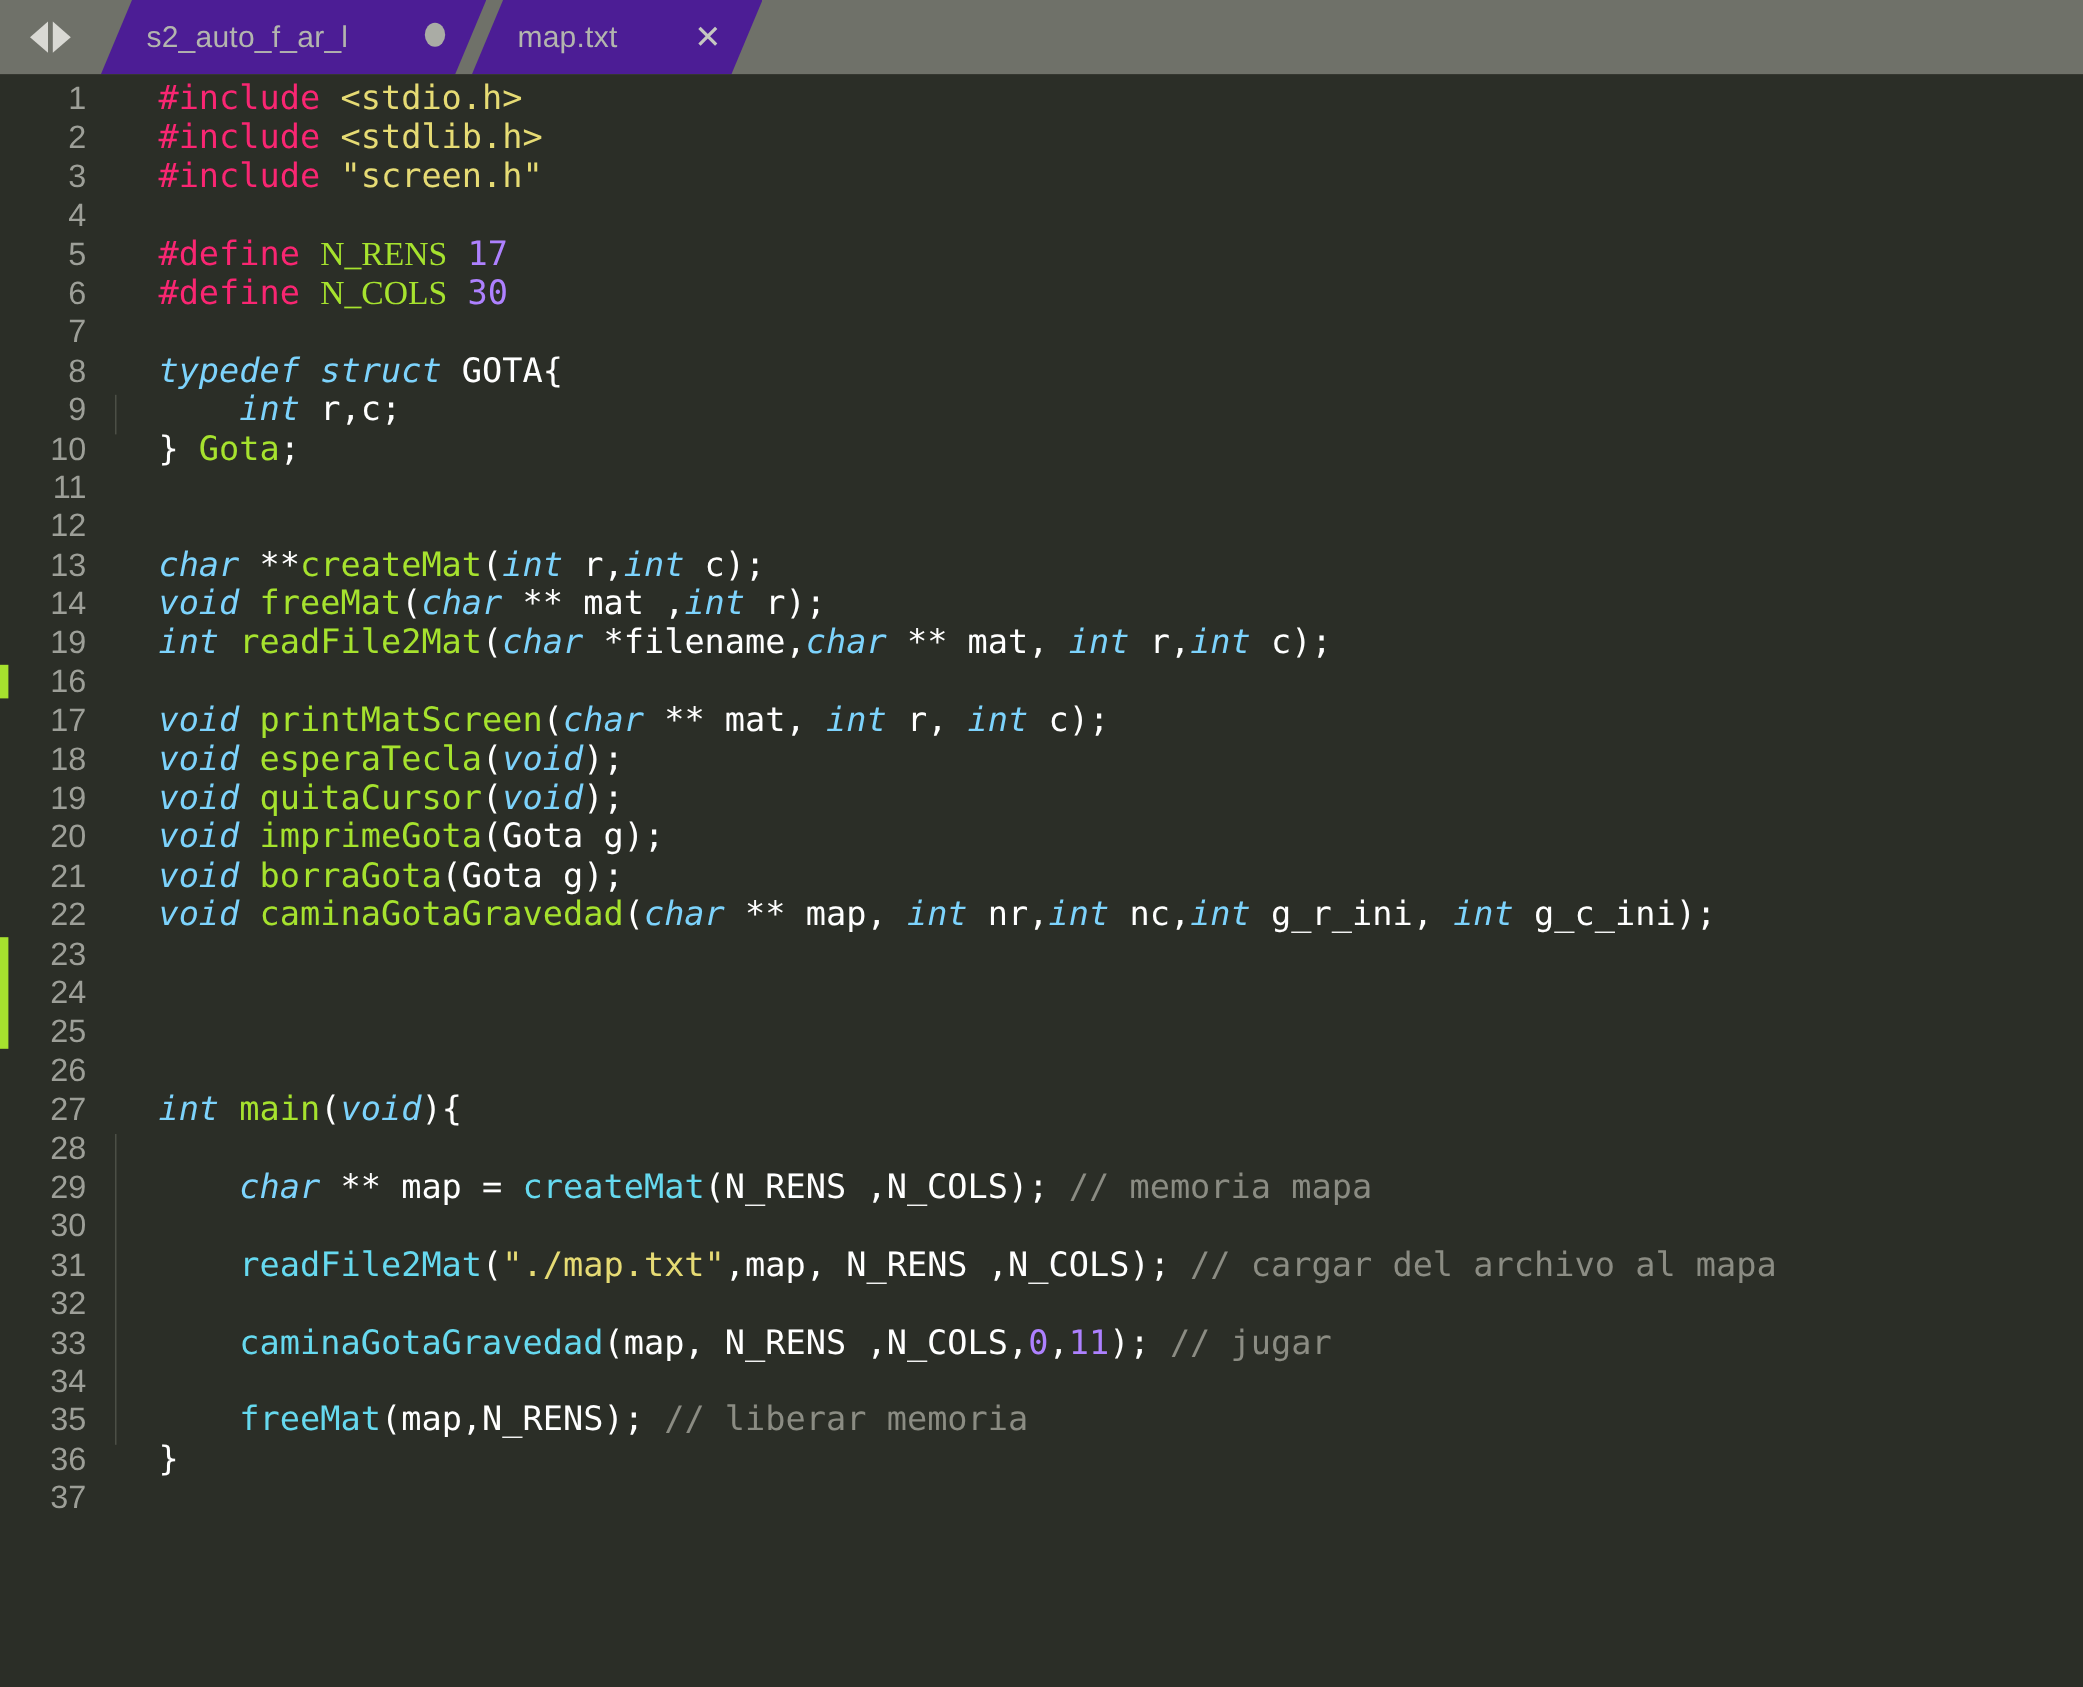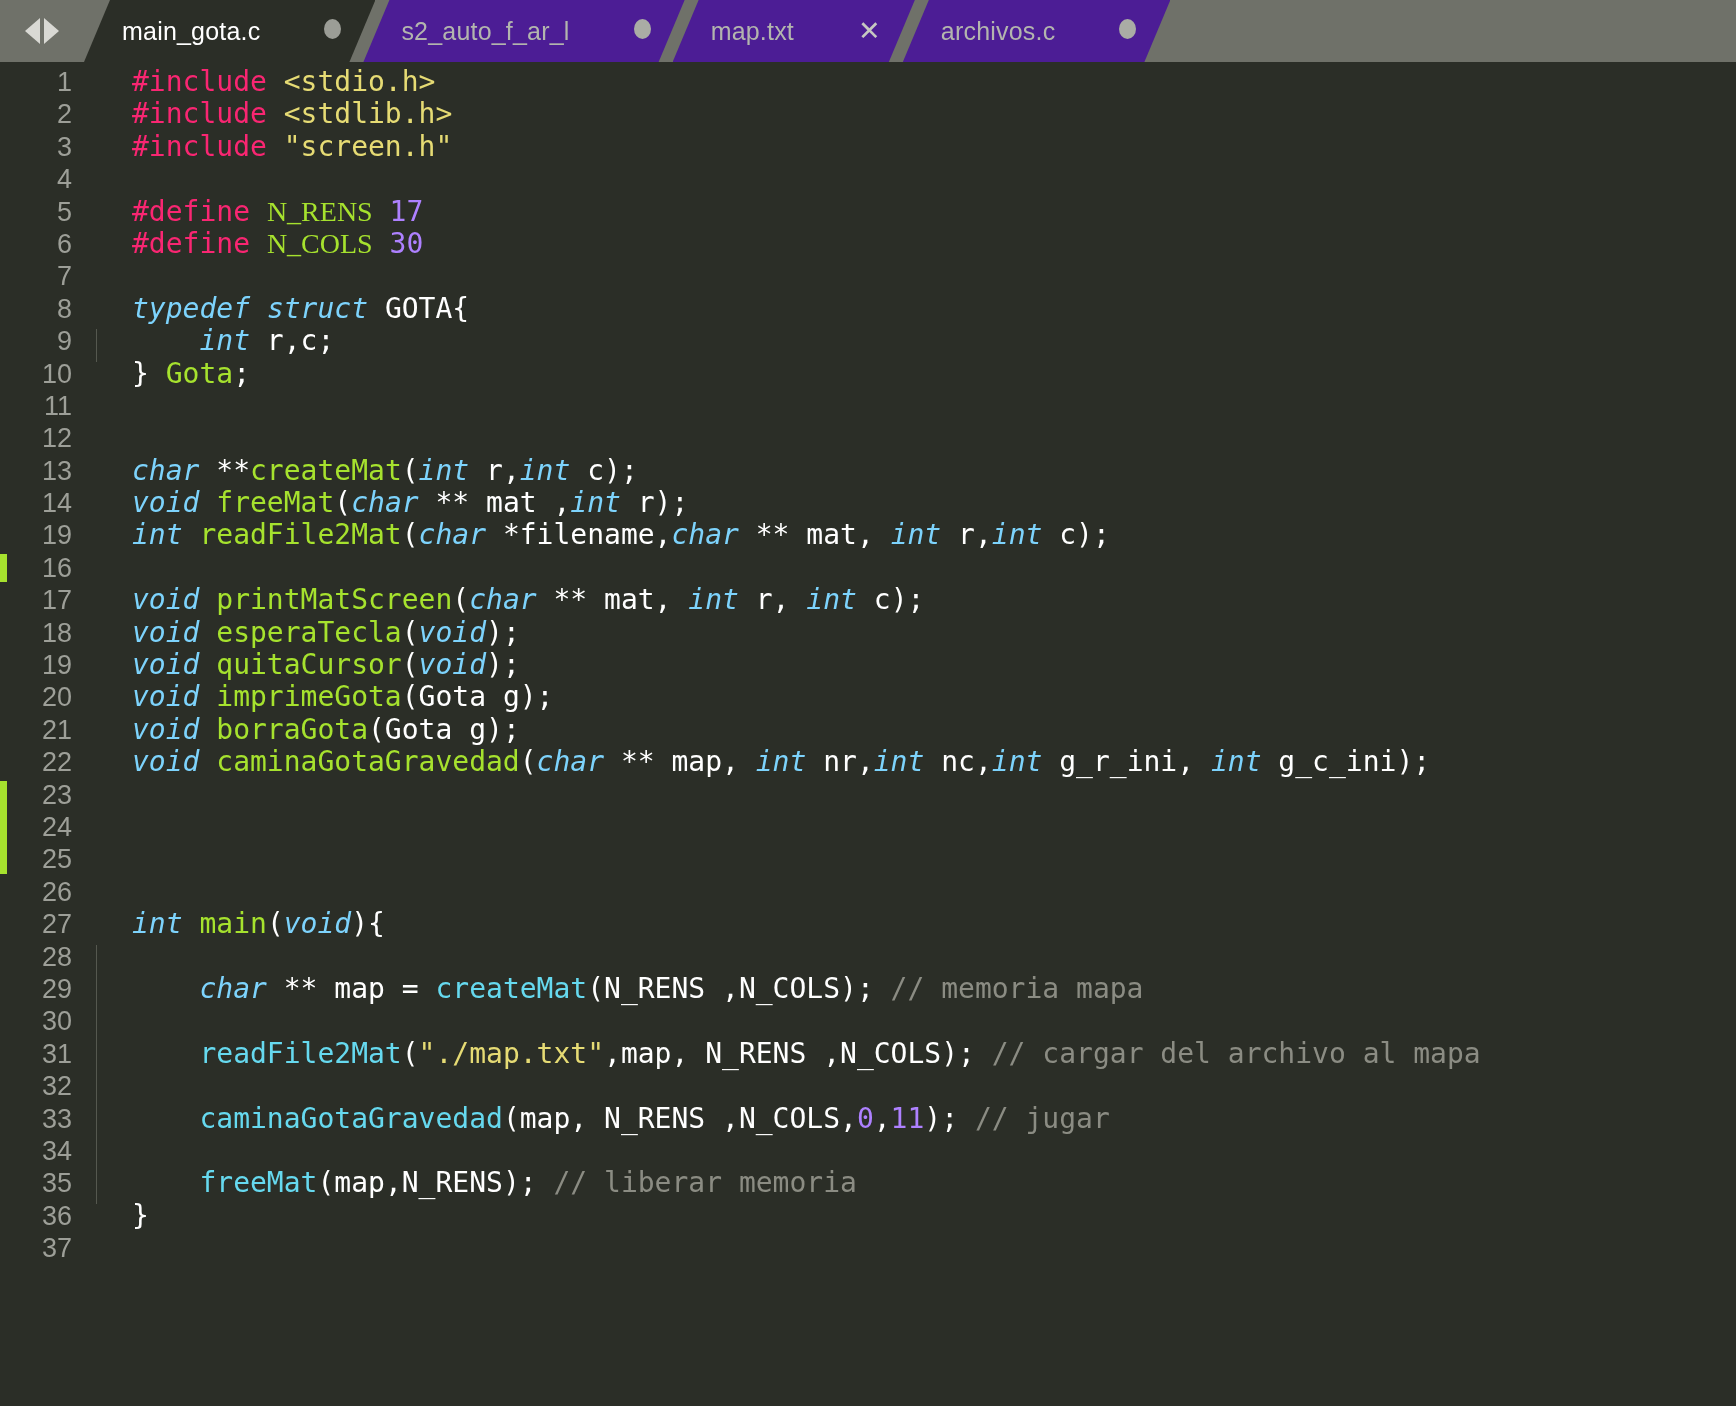--- a/index.html
+++ b/index.html
@@ -150,35 +150,27 @@
 </style>
 </head>
 <body>
 
 <div id="tabbar">
   <div id="nav-arrows">
     <span class="arrow left"></span>
     <span class="arrow right"></span>
   </div>
   <div id="tabs-container" style="display:flex;align-items:flex-end;">
-      <div class="tab active">
-        <span class="tab-label">main_gota.c</span>
-        <span class="tab-mark"><span class="dot-mark"></span></span>
-      </div>
       <div class="tab inactive">
         <span class="tab-label">s2_auto_f_ar_l</span>
         <span class="tab-mark"><span class="dot-mark"></span></span>
       </div>
       <div class="tab inactive">
         <span class="tab-label">map.txt</span>
         <span class="tab-mark"><span class="close-mark">✕</span></span>
-      </div>
-      <div class="tab inactive">
-        <span class="tab-label">archivos.c</span>
-        <span class="tab-mark"><span class="dot-mark"></span></span>
       </div>
     </div>
 </div>
 
 <div id="editor">
   <div id="markers">
       <div class="marker" style="top: 492px; height: 28.4px;"></div>
       <div class="marker" style="top: 718.8px; height: 93.2px;"></div>
     </div>
   <div id="codewrap">

